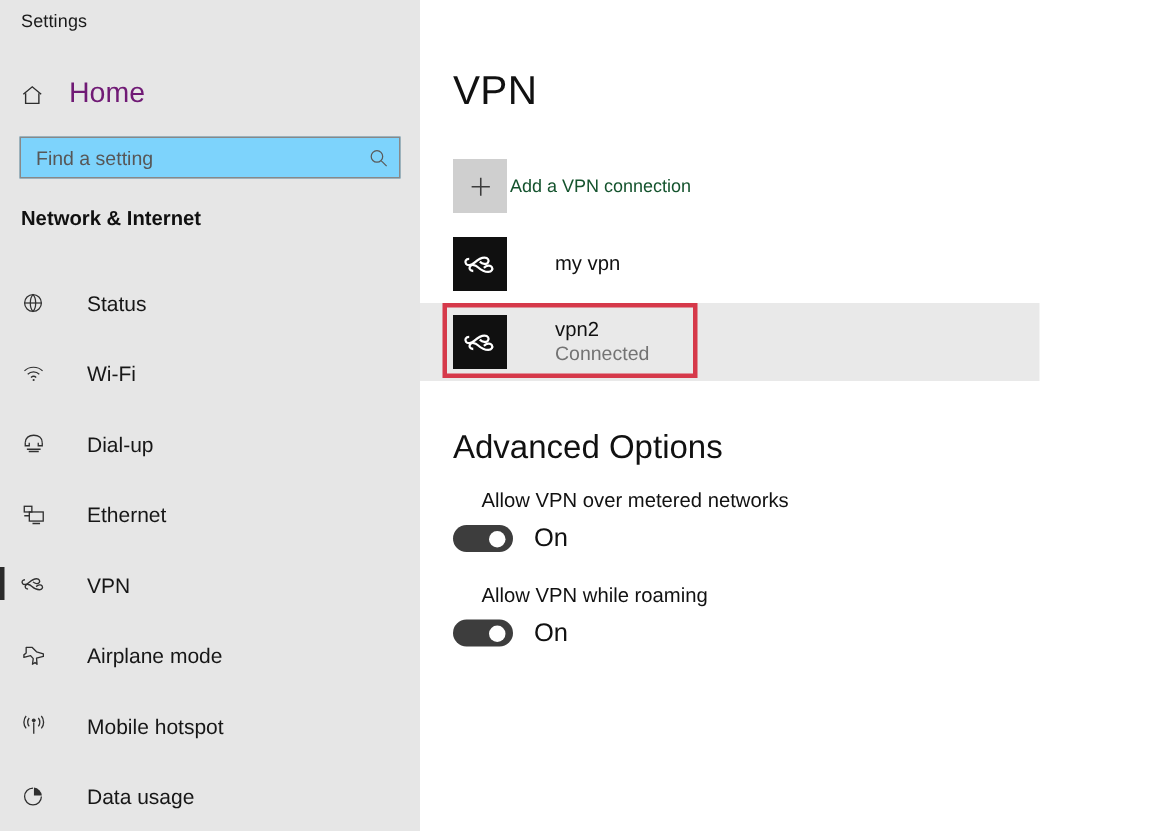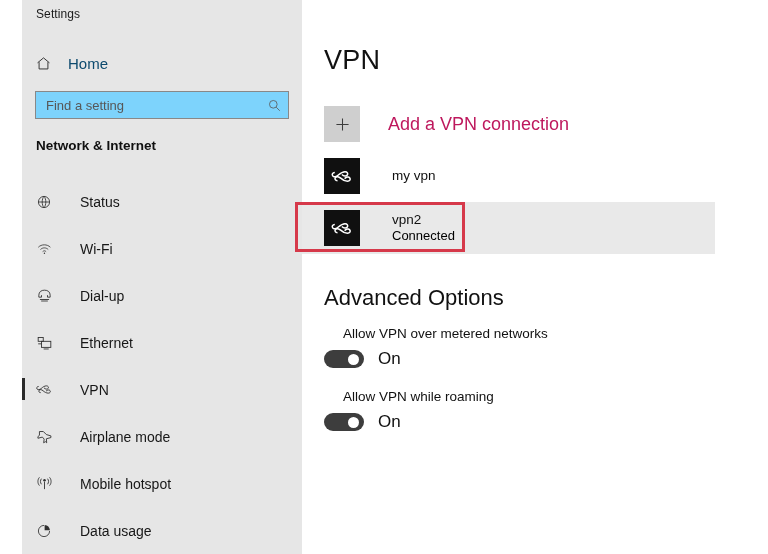--- a/index.html
+++ b/index.html
@@ -12,21 +12,20 @@
     background: #ffffff;
     font-family: "Liberation Sans", sans-serif;
     color: #000000;
     overflow: hidden;
   }
   .app {
     position: relative;
     width: 719px;
     height: 554px;
     display: flex;
-    padding-left: 22px;
   }
 
   
   .sidebar {
     width: 280px;
     height: 554px;
     background: #e6e6e6;
     position: relative;
     flex: 0 0 280px;
     box-sizing: border-box;
@@ -50,22 +49,22 @@
   }
   .home-icon {
     width: 38px;
     display: flex;
     align-items: center;
     justify-content: center;
     padding-left: 4px;
     box-sizing: border-box;
   }
   .home-label {
-    font-size: 15px;
-    color: #0c4a6e;
+    font-size: 19px;
+    color: #701a75;
     margin-left: 8px;
   }
 
   .search-wrap {
     position: absolute;
     left: 13px;
     top: 91px;
     width: 254px;
     height: 28px;
     background: #7dd3fc;
@@ -195,27 +194,27 @@
     flex-direction: column;
     justify-content: center;
   }
   .vpn-name {
     font-size: 13.5px;
     color: #111111;
     line-height: 16px;
   }
   .vpn-status {
     font-size: 13px;
-    color: #000000;
+    color: #737373;
     line-height: 16px;
   }
   .add-label {
-    margin-left: 28px;
-    font-size: 18px;
-    color: #be185d;
+    margin-left: 2px;
+    font-size: 12px;
+    color: #14532d;
   }
 
   .advanced-title {
     position: absolute;
     left: 22px;
     top: 285px;
     font-size: 22px;
     color: #111111;
   }
   .adv {

